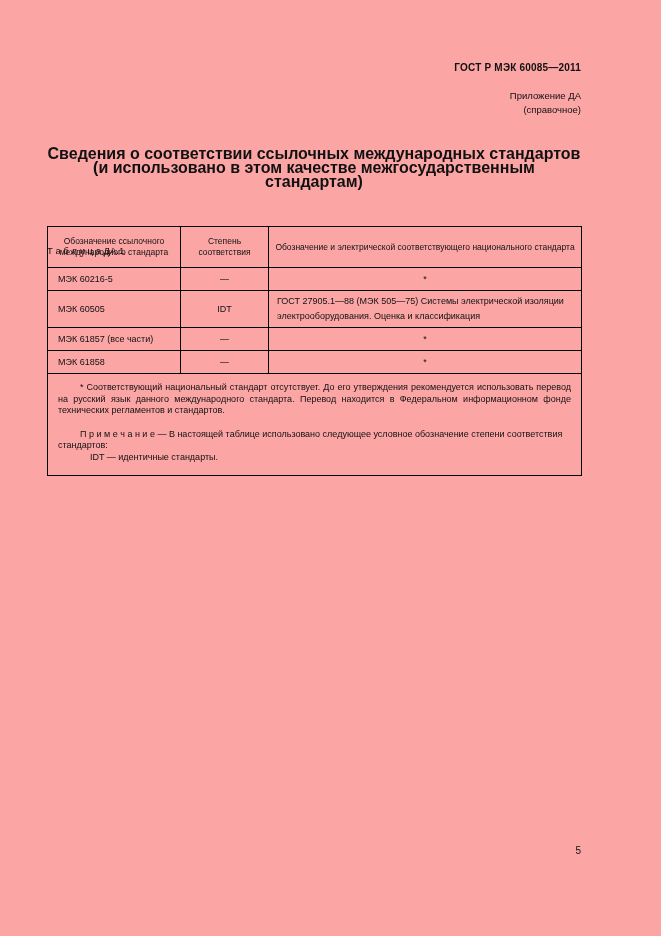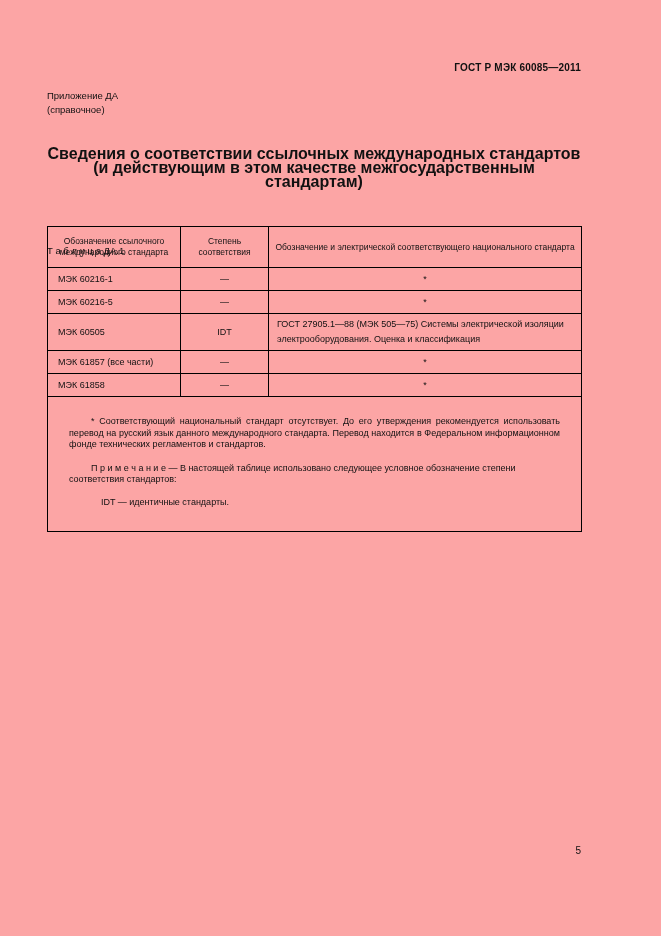--- a/index.html
+++ b/index.html
@@ -22,21 +22,21 @@
     right: 80px;
     font-size: 10px;
     font-weight: bold;
     letter-spacing: 0.2px;
   }
   .annex-block {
     position: absolute;
     top: 89px;
     left: 47px;
     width: 534px;
-    text-align: left;
+    text-align: right;
     font-size: 9.5px;
     line-height: 14px;
   }
   .section-title {
     position: absolute;
     top: 147px;
     left: 47px;
     width: 534px;
     text-align: center;
     font-size: 16px;
@@ -90,21 +90,21 @@
     line-height: 15px;
   }
   .std-table tr.tall-row td { height: 30px; }
   .footnote-cell {
     padding: 8px 10px 12px 10px !important;
     vertical-align: top !important;
     line-height: 11.5px;
     font-size: 9px;
   }
   .footnote-cell p {
-    margin: 11px;
+    margin: 0;
   }
   .footnote-cell .fn-text {
     text-indent: 22px;
     text-align: justify;
   }
   .footnote-cell .note-text {
     margin-top: 12px;
     text-indent: 22px;
     text-align: left;
   }
@@ -125,44 +125,39 @@
 
   <div class="doc-number">ГОСТ Р МЭК 60085—2011</div>
 
   <div class="annex-block">
     <div>Приложение ДА</div>
     <div>(справочное)</div>
   </div>
 
   <div class="section-title">
     <div>Сведения о соответствии ссылочных международных стандартов</div>
-    <div>(и действующим в этом качестве межгосударственным стандартам)</div>
+    <div>(и использовано в этом качестве межгосударственным стандартам)</div>
   </div>
 
   <div class="table-caption">Т а б л и ц а  ДА.1</div>
 
   <table class="std-table">
     <colgroup>
       <col class="c1">
       <col class="c2">
       <col class="c3">
     </colgroup>
     <thead>
       <tr>
         <th>Обозначение ссылочного международного стандарта</th>
         <th>Степень соответствия</th>
         <th>Обозначение и электрической соответствующего национального стандарта</th>
       </tr>
     </thead>
     <tbody>
-      <tr>
-        <td class="name-cell">МЭК  60216-1</td>
-        <td class="center-cell">—</td>
-        <td class="center-cell">*</td>
-      </tr>
       <tr>
         <td class="name-cell">МЭК  60216-5</td>
         <td class="center-cell">—</td>
         <td class="center-cell">*</td>
       </tr>
       <tr class="tall-row">
         <td class="name-cell">МЭК 60505</td>
         <td class="center-cell">IDT</td>
         <td class="desc-cell">ГОСТ  27905.1—88 (МЭК 505—75) Системы электрической изоляции электрооборудования. Оценка и классификация</td>
       </tr>

